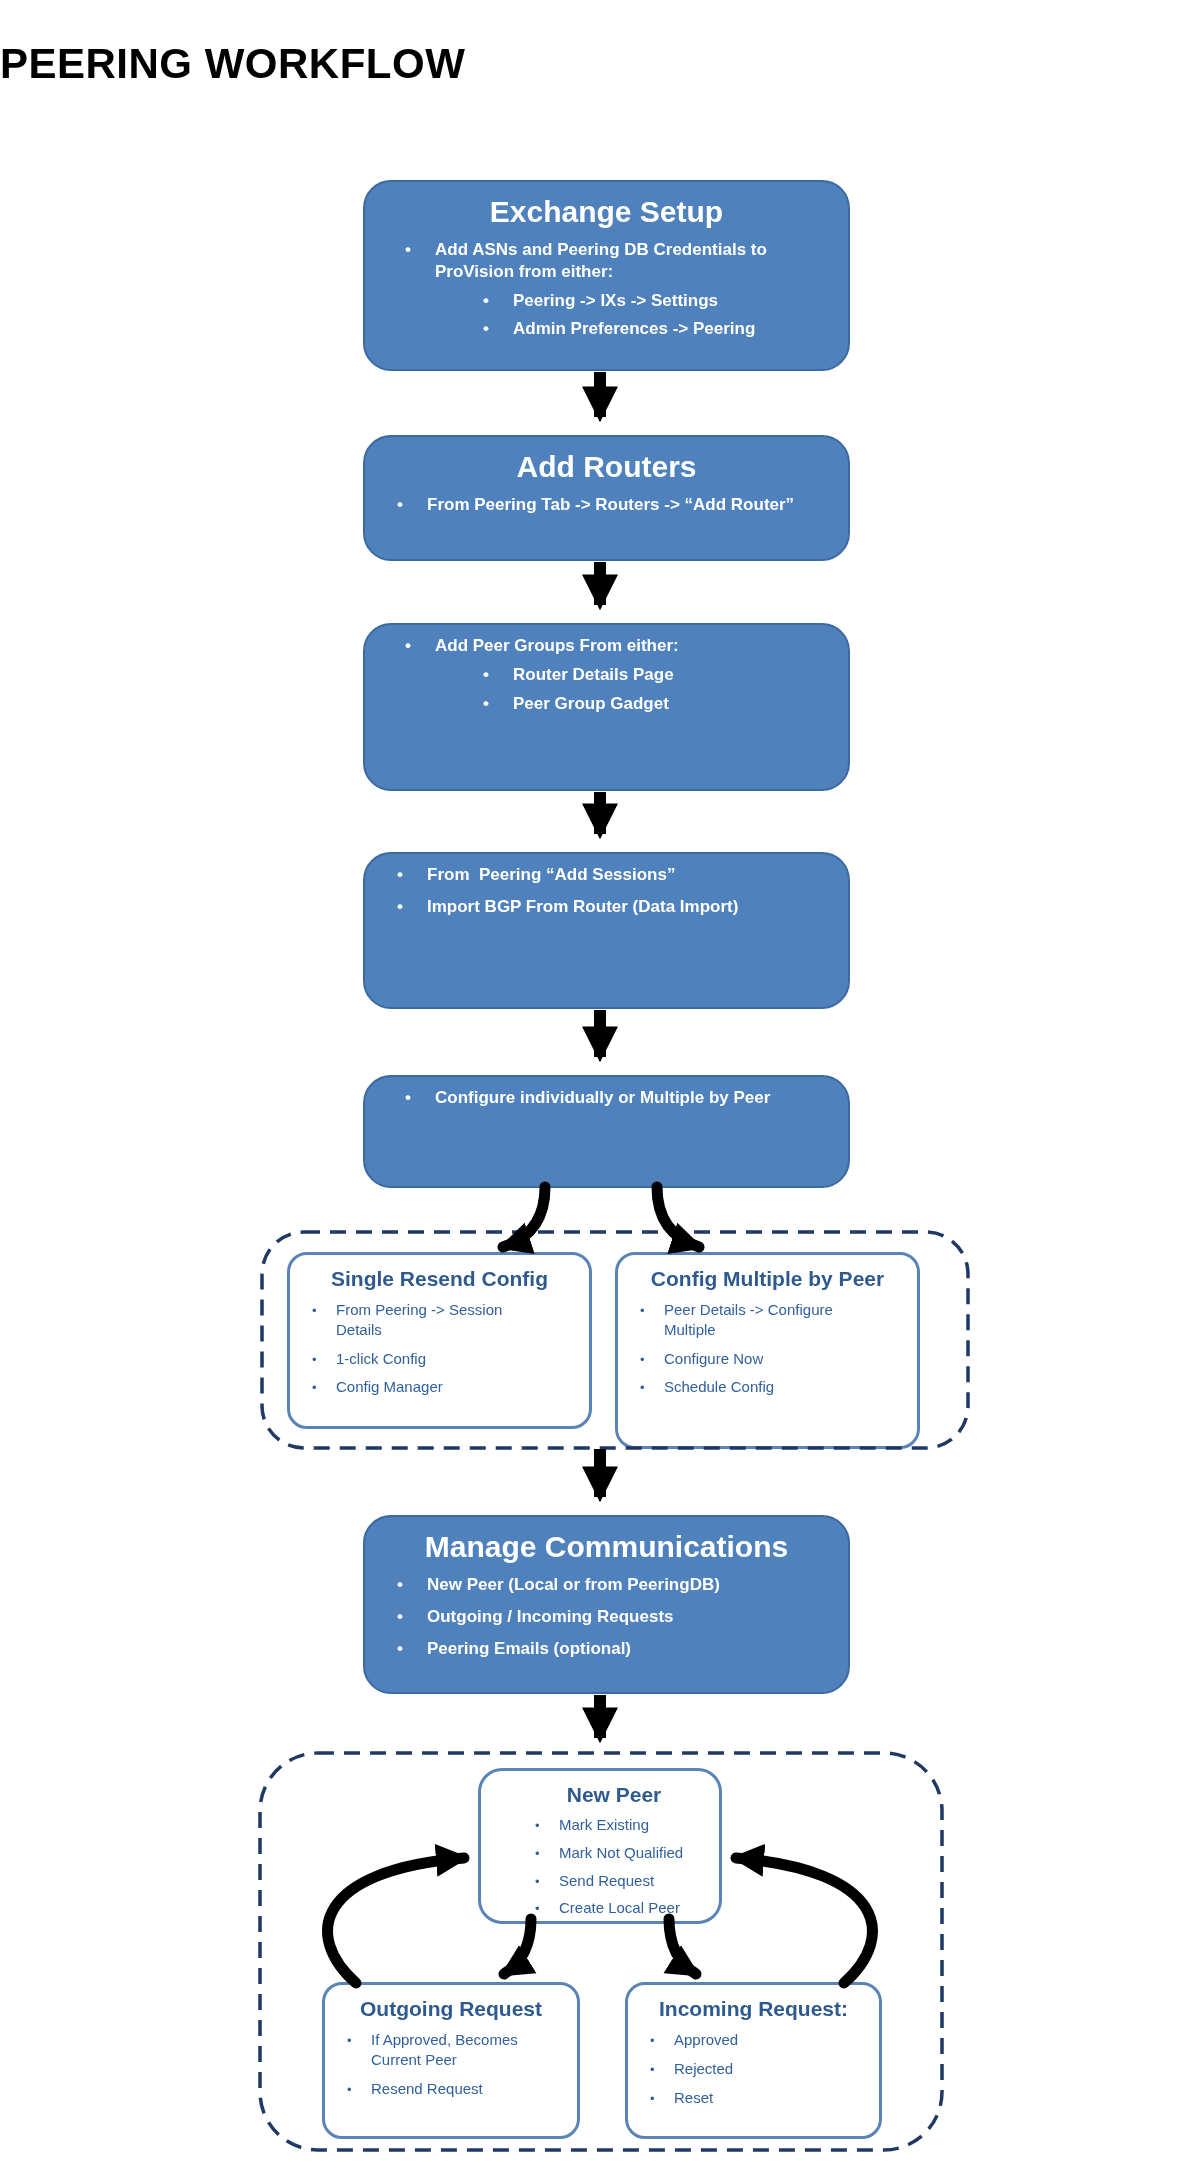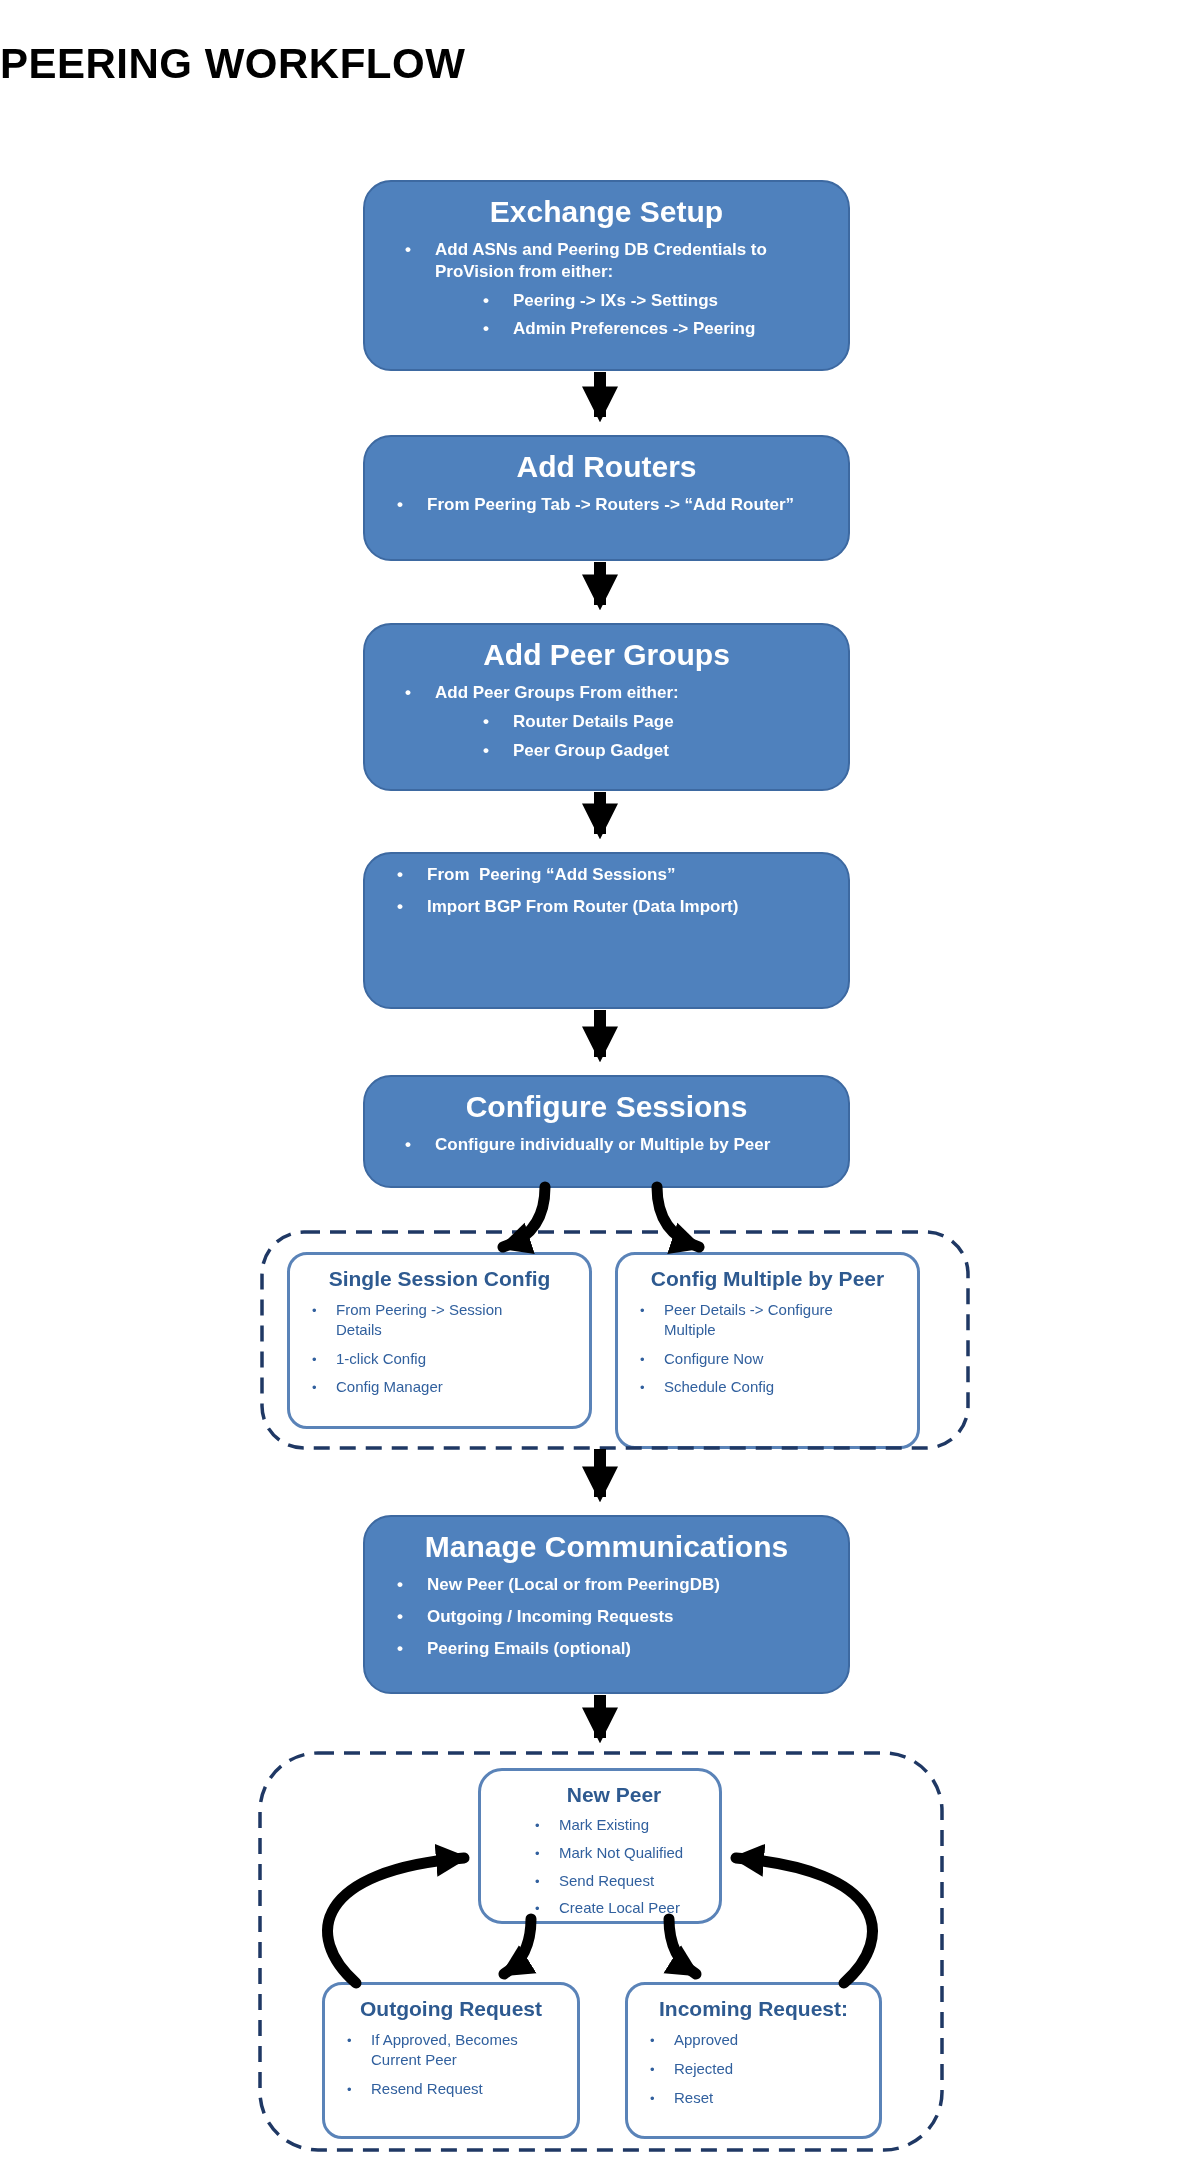--- a/index.html
+++ b/index.html
@@ -107,21 +107,20 @@
 
   <div class="bluebox" id="box-routers">
     <div class="bb-title">Add Routers</div>
     <div class="brow">
       <span class="dot">•</span>
       <span class="txt">From Peering Tab -&gt; Routers -&gt; “Add Router”</span>
     </div>
   </div>
 
   <div class="bluebox" id="box-peergroups">
-    <div class="bb-title">Add Peer Groups</div>
     <div class="brow indent">
       <span class="dot">•</span>
       <span class="txt">Add Peer Groups From either:</span>
     </div>
     <div class="brow sub">
       <span class="dot">•</span>
       <span class="txt">Router Details Page</span>
     </div>
     <div class="brow sub">
       <span class="dot">•</span>
@@ -134,29 +133,28 @@
       <span class="dot">•</span>
       <span class="txt">From  Peering “Add Sessions”</span>
     </div>
     <div class="brow">
       <span class="dot">•</span>
       <span class="txt">Import BGP From Router (Data Import)</span>
     </div>
   </div>
 
   <div class="bluebox" id="box-configure">
-    <div class="bb-title">Configure Sessions</div>
     <div class="brow indent">
       <span class="dot">•</span>
       <span class="txt">Configure individually or Multiple by Peer</span>
     </div>
   </div>
 
   <div class="wbox" id="wb-ssc">
-    <div class="wb-title">Single Session Config</div>
+    <div class="wb-title">Single Resend Config</div>
     <div class="wrow">
       <span class="dot">•</span>
       <span class="txt w175">From Peering -&gt; Session Details</span>
     </div>
     <div class="wrow">
       <span class="dot">•</span>
       <span class="txt">1-click Config</span>
     </div>
     <div class="wrow">
       <span class="dot">•</span>

